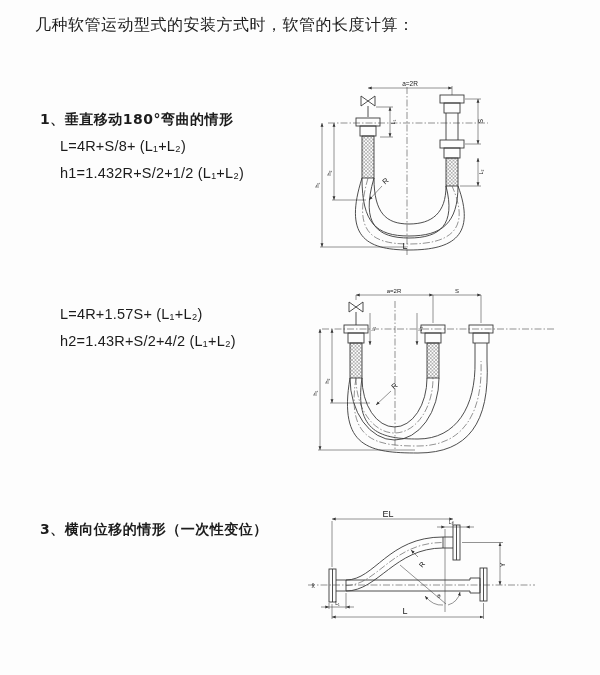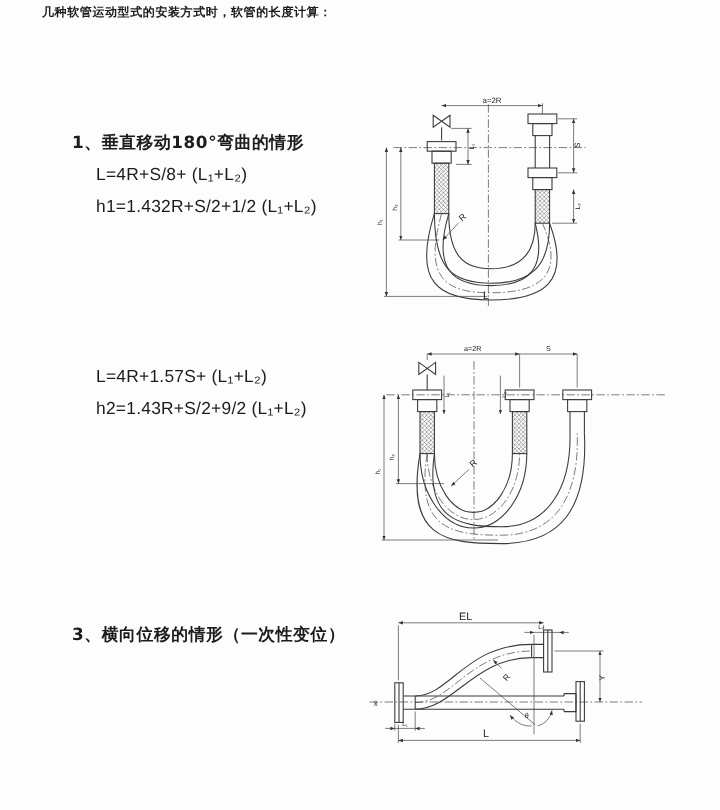--- a/index.html
+++ b/index.html
@@ -1,24 +1,24 @@
 <!DOCTYPE html>
 <html><head>
 <meta charset="utf-8">
 <style>
   html,body{margin:0;padding:0;}
   body{
     width:600px;height:675px;position:relative;background:#fdfdfd;
     font-family:"DejaVu Sans",sans-serif;color:#1c1c1c;overflow:hidden;
   }
   .title{
-    position:absolute;left:35px;top:3px;font-size:10px;font-weight:bold;
+    position:absolute;left:35px;top:15px;font-size:16px;font-weight:normal;
     letter-spacing:.5px;
   }
-  .sec{position:absolute;left:60px;width:270px;}
+  .sec{position:absolute;left:40px;width:270px;}
   .sec-heading{font-size:14px;font-weight:bold;height:27px;line-height:27px;letter-spacing:.5px;}
   .formula{
     font-family:"Liberation Sans","DejaVu Sans",sans-serif;
     font-size:14.5px;height:27px;line-height:27px;padding-left:20px;
     letter-spacing:.2px;white-space:nowrap;
   }
   svg{position:absolute;}
   svg text{font-family:"Liberation Sans","DejaVu Sans",sans-serif;fill:#222;stroke:none;}
   .draw{stroke:#3a3a3a;stroke-width:.9;fill:none;}
   .dim{stroke:#3a3a3a;stroke-width:.55;fill:none;}
@@ -103,21 +103,21 @@
       <text x="8.5" y="112" font-size="5.5" text-anchor="middle" transform="rotate(-90 8.5 112)">h₁</text>
       <text x="20.5" y="100" font-size="5.5" text-anchor="middle" transform="rotate(-90 20.5 100)">h₂</text>
       <text x="85" y="49" font-size="5.5" text-anchor="middle" transform="rotate(-90 85 49)">L₁</text>
       <text x="77" y="110" font-size="7.5" text-anchor="middle" transform="rotate(-40 77 110)">R</text>
       <text x="95" y="176" font-size="9" text-anchor="middle">L</text>
     </g>
   </svg>
 
   <section class="sec" style="top:301px">
     <div class="formula">L=4R+1.57S+ (L₁+L₂)</div>
-    <div class="formula">h2=1.43R+S/2+9/2 (L₁+L₂)</div>
+    <div class="formula">h2=1.43R+S/2+4/2 (L₁+L₂)</div>
   </section>
 
   <svg style="left:310px;top:283px" width="290" height="175" viewBox="0 0 290 175">
     <defs>
       <marker id="ar2" viewBox="0 0 10 10" refX="9" refY="5" markerWidth="7.5" markerHeight="7.5" orient="auto-start-reverse">
         <path d="M0,1.5 L9,5 L0,8.5 z" fill="#333"></path>
       </marker>
       <pattern id="ht2" width="3.5" height="3.5" patternUnits="userSpaceOnUse">
         <path d="M0,3.5 L3.5,0 M0,0 L3.5,3.5" stroke="#777" stroke-width="0.5"></path>
       </pattern>

